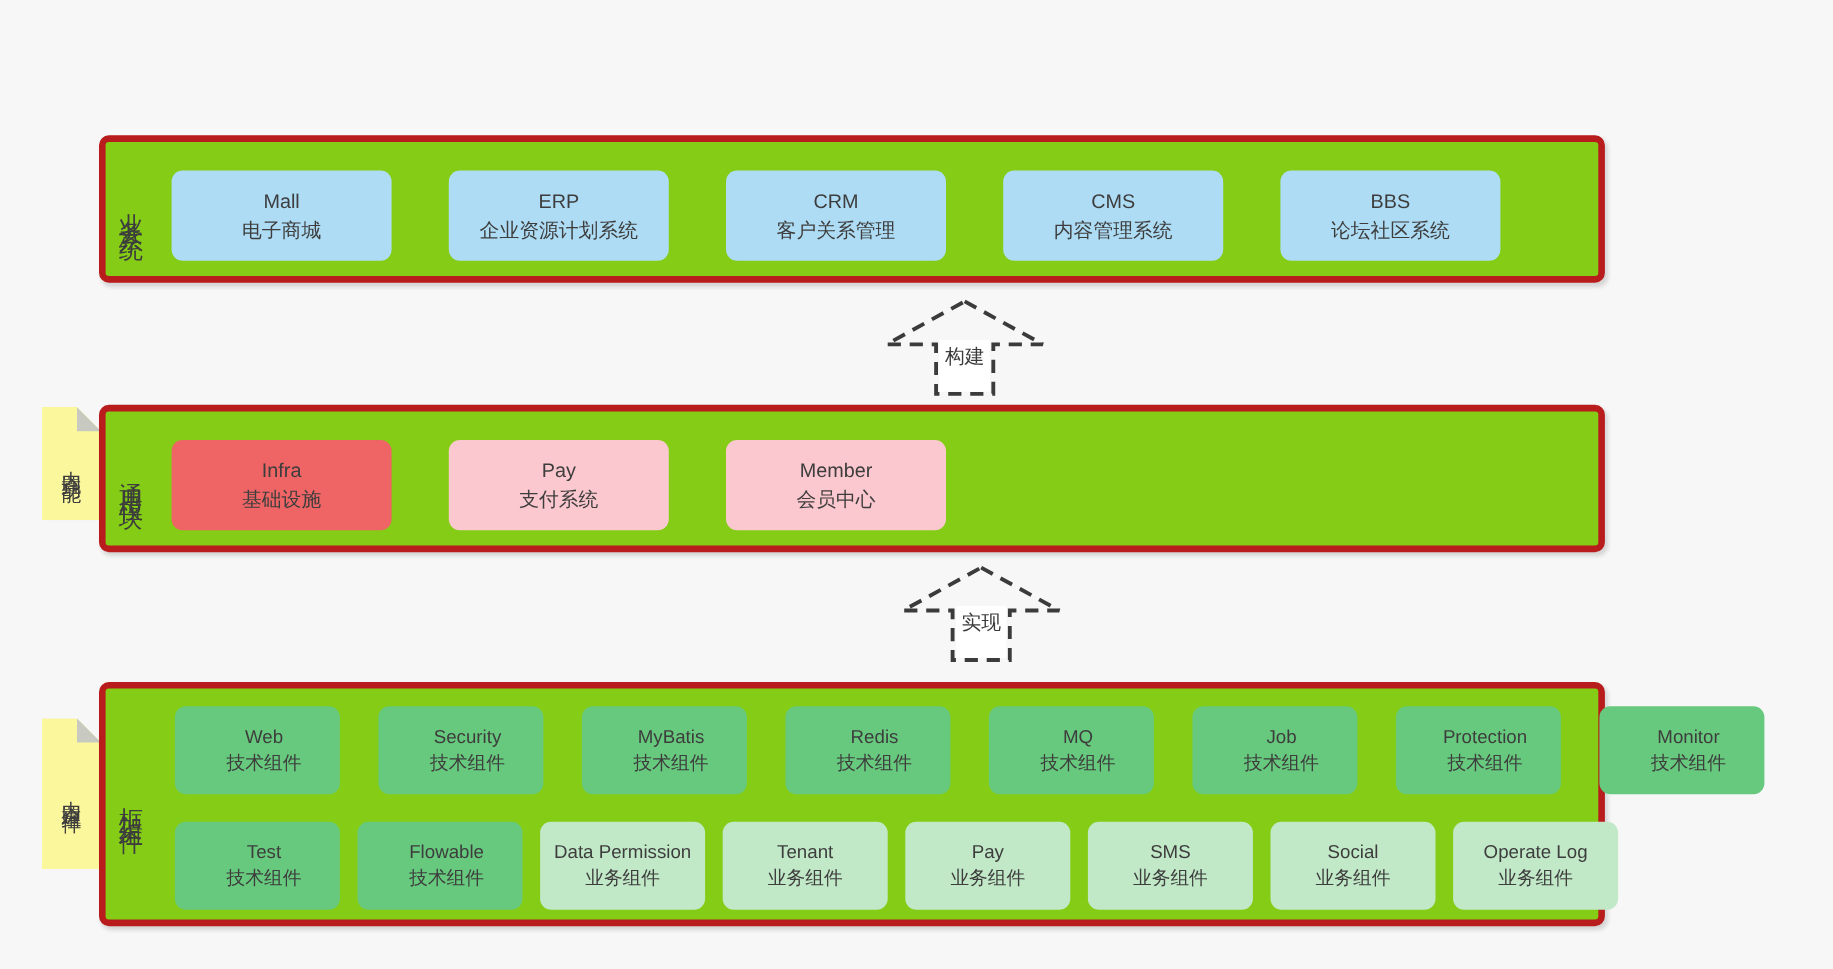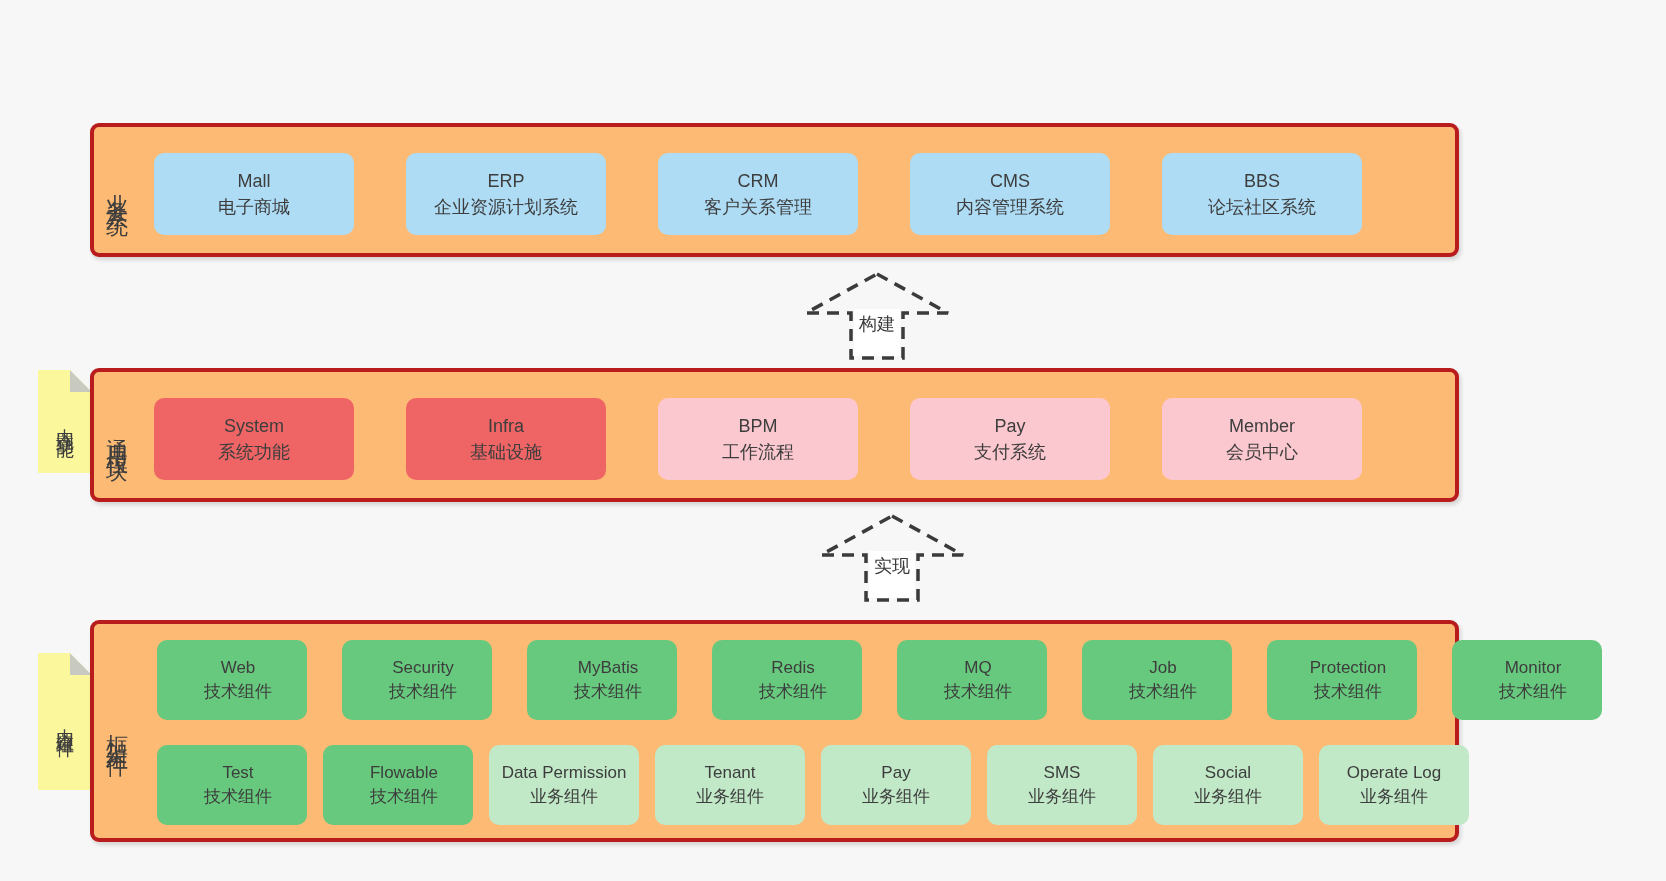--- a/index.html
+++ b/index.html
@@ -8,22 +8,22 @@
     background:#f7f7f7;
     font-family:"Liberation Sans",sans-serif;
     color:#3d3d3d;
     overflow:hidden;
   }
   .stage{position:relative;width:1666px;height:881px;}
 
   
   .layer{
     position:absolute;left:90px;width:1369px;
-    background:#fdba74;
-    border:4px solid #b91c1c;
+    background:#84cc16;
+    border:6px solid #b91c1c;
     border-radius:9px;
     box-sizing:border-box;
     box-shadow:2px 3px 4px rgba(0,0,0,0.14);
     z-index:2;
   }
   .l1{top:123px;height:134px;}
   .l2{top:368px;height:134px;}
   .l3{top:620px;height:222px;}
 
   
@@ -129,30 +129,22 @@
 
   <div class="note note-m">
     <span class="v-text small">内置功能</span>
   </div>
   <section class="layer l2">
     <div class="layer-label">
       <span class="v-text">通用模块</span>
     </div>
     <div class="row r12">
       <div class="box red">
-        <div>System</div>
-        <div>系统功能</div>
-      </div>
-      <div class="box red">
         <div>Infra</div>
         <div>基础设施</div>
-      </div>
-      <div class="box pink">
-        <div>BPM</div>
-        <div>工作流程</div>
       </div>
       <div class="box pink">
         <div>Pay</div>
         <div>支付系统</div>
       </div>
       <div class="box pink">
         <div>Member</div>
         <div>会员中心</div>
       </div>
     </div>

